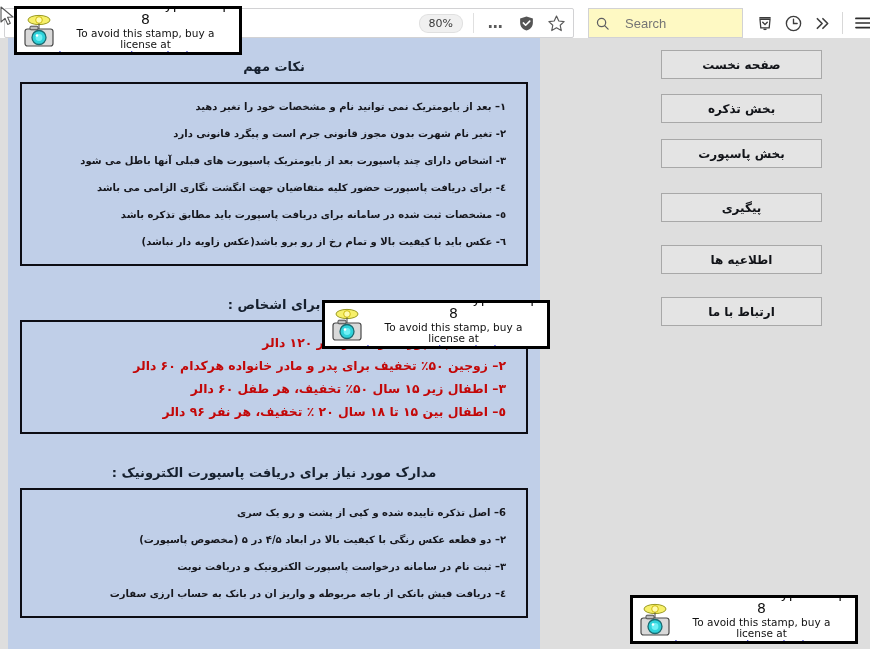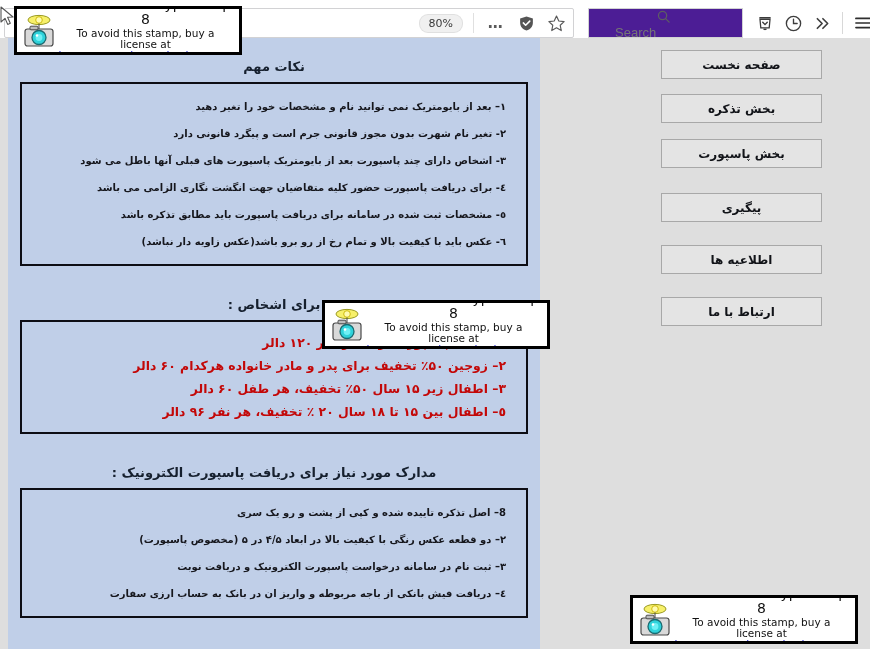--- a/index.html
+++ b/index.html
@@ -82,25 +82,24 @@
   }
 
   .searchbar-wrap {
     position: absolute;
     left: 588px;
     top: 4px;
     width: 155px;
     height: 30px;
     border: 1px solid #d2d2d4;
     border-radius: 0;
-    background: #4c1d95;
-    display: flex;
-    align-items: center;
-    box-sizing: border-box;
-    flex-direction: column;
+    background: #fef9c3;
+    display: flex;
+    align-items: center;
+    box-sizing: border-box;
   }
   .search-placeholder {
     font-size: 13px;
     color: #8a8a8d;
     margin-left: 4px;
   }
 
   .toolbar-right {
     position: absolute;
     left: 750px;
@@ -368,21 +367,21 @@
         <li>٣– اطفال زیر ۱۵ سال ۵۰٪ تخفیف، هر طفل  ۶۰ دالر</li>
         <li>٥– اطفال بین ۱۵ تا ۱۸ سال ۲۰ ٪ تخفیف، هر نفر  ۹۶ دالر</li>
       </ul>
     </div>
 
     <div class="spacer-md"></div>
 
     <div class="sec-title">مدارک مورد نیاز برای دریافت پاسپورت الکترونیک :</div>
     <div class="box">
       <ul class="box-list">
-        <li>8– اصل تذکره تاییده شده و کپی از پشت و رو یک سری</li>
+        <li>6– اصل تذکره تاییده شده و کپی از پشت و رو یک سری</li>
         <li>٢– دو قطعه عکس رنگی با کیفیت بالا در ابعاد ۴/۵ در ۵ (مخصوص پاسپورت)</li>
         <li>٣– ثبت نام در سامانه درخواست پاسپورت الکترونیک و دریافت نوبت</li>
         <li>٤– دریافت فیش بانکی  از باجه مربوطه و واریز ان در بانک به حساب ارزی سفارت</li>
       </ul>
     </div>
 
   </div>
 
   <div class="right-col">
     <div class="side-btn" style="top:12px;">صفحه نخست</div>

